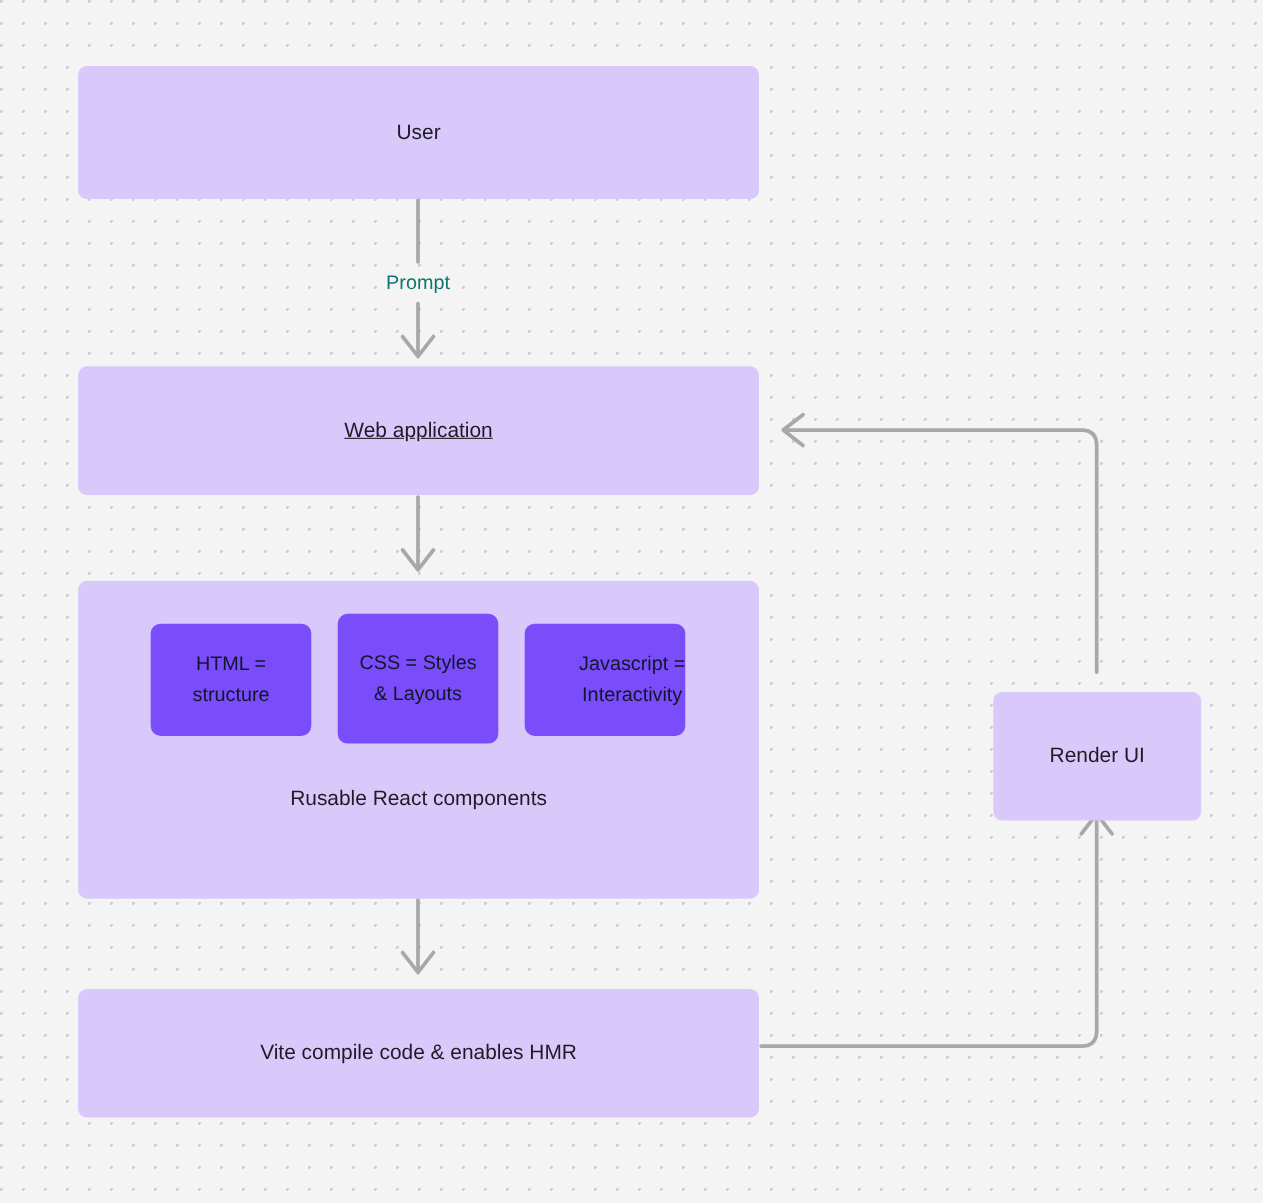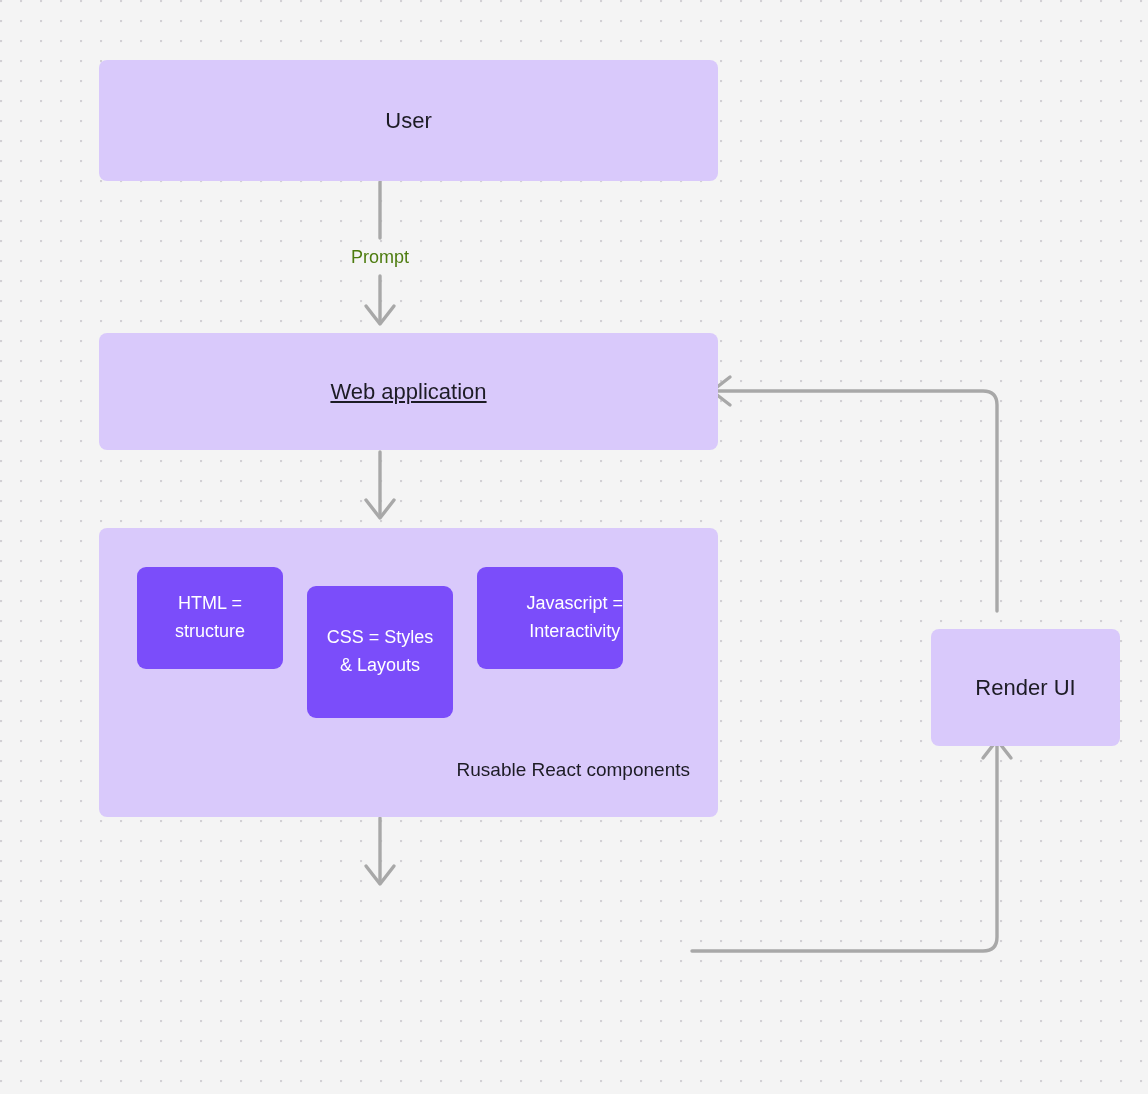--- a/index.html
+++ b/index.html
@@ -32,58 +32,56 @@
     border-radius: 8px;
     display: flex;
     align-items: center;
     justify-content: center;
     text-align: center;
   }
 
   .node-outer {
     background: #d9c9fb;
     color: #1d1c25;
-    font-size: 22px;
+    font-size: 19px;
     line-height: 1.35;
-    margin-left: 28px;
   }
 
   .node-inner {
     background: #7b4dfa;
-    color: #ffffff;
+    color: #0f172a;
     font-size: 18px;
     line-height: 1.55;
     border-radius: 9px;
   }
 
   .node-label {
     pointer-events: none;
     white-space: pre-line;
   }
 
   
   #node-user        { left: 71px;  top: 60px;  width: 619px; height: 121px; }
   #node-webapp      { left: 71px;  top: 333px; width: 619px; height: 117px; text-decoration: underline; }
   #node-components  { left: 71px;  top: 528px; width: 619px; height: 289px; }
   #node-vite        { left: 71px;  top: 899px; width: 619px; height: 117px; }
   #node-render      { left: 903px; top: 629px; width: 189px; height: 117px; }
 
   #node-html  { left: 137px; top: 567px; width: 146px; height: 102px; }
-  #node-css   { left: 307px; top: 586px; width: 146px; height: 132px; }
+  #node-css   { left: 307px; top: 558px; width: 146px; height: 118px; }
   #node-js    { left: 477px; top: 567px; width: 146px; height: 102px; justify-content: flex-end; }
 
   .components-caption {
     position: absolute;
     left: 71px;
     top: 716px;
     width: 619px;
-    text-align: right;
+    text-align: center;
     font-size: 19px;
     color: #1d1c25;
-    margin-top: 43px;
   }
 
   
   #edges {
     position: absolute;
     left: 0;
     top: 0;
     width: 1148px;
     height: 1094px;
     pointer-events: none;
@@ -101,21 +99,21 @@
     fill: none;
     stroke: #a8a8a8;
     stroke-width: 3.4;
     stroke-linecap: round;
     stroke-linejoin: round;
   }
 
   .edge-label {
     position: absolute;
     font-size: 18px;
-    color: #4d7c0f;
+    color: #0f766e;
     background: #f4f4f4;
     padding: 1px 6px;
     white-space: nowrap;
     transform: translate(-50%, -50%);
   }
   #edge-label-prompt { left: 380px; top: 257px; }
 </style>
 </head>
 <body>
 
@@ -171,20 +169,23 @@
 &amp; Layouts</span>
   </div>
 
   <div id="node-js" class="node node-inner">
     <span class="node-label">Javascript =
 Interactivity</span>
   </div>
 
   <div class="components-caption">Rusable React components</div>
 
+  <div id="node-vite" class="node node-outer">
+    <span class="node-label">Vite compile code &amp; enables HMR</span>
+  </div>
 
   <div id="node-render" class="node node-outer">
     <span class="node-label">Render UI</span>
   </div>
 
   <div id="edge-label-prompt" class="edge-label">Prompt</div>
 
 </div>
 
 </body></html>

